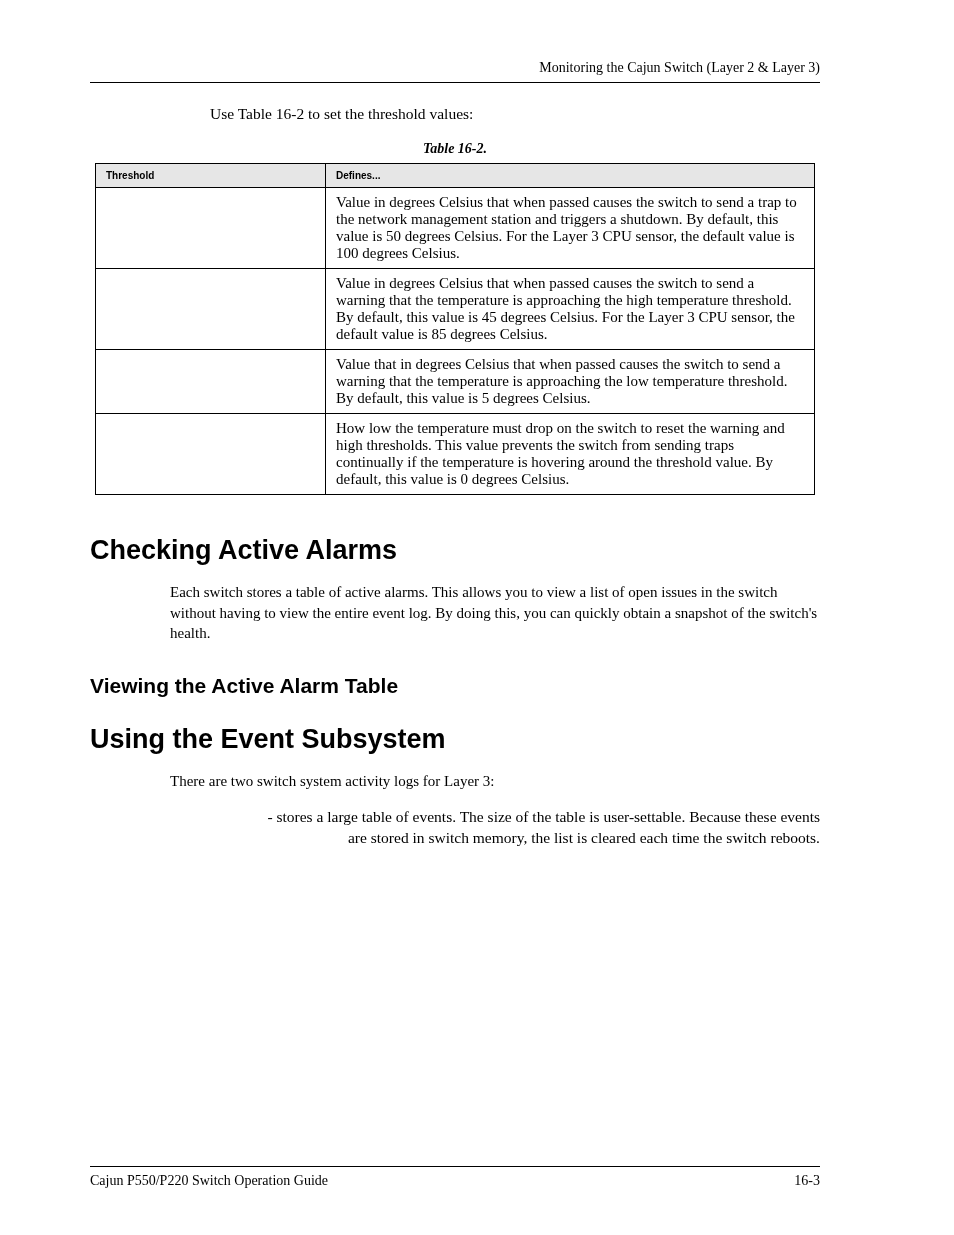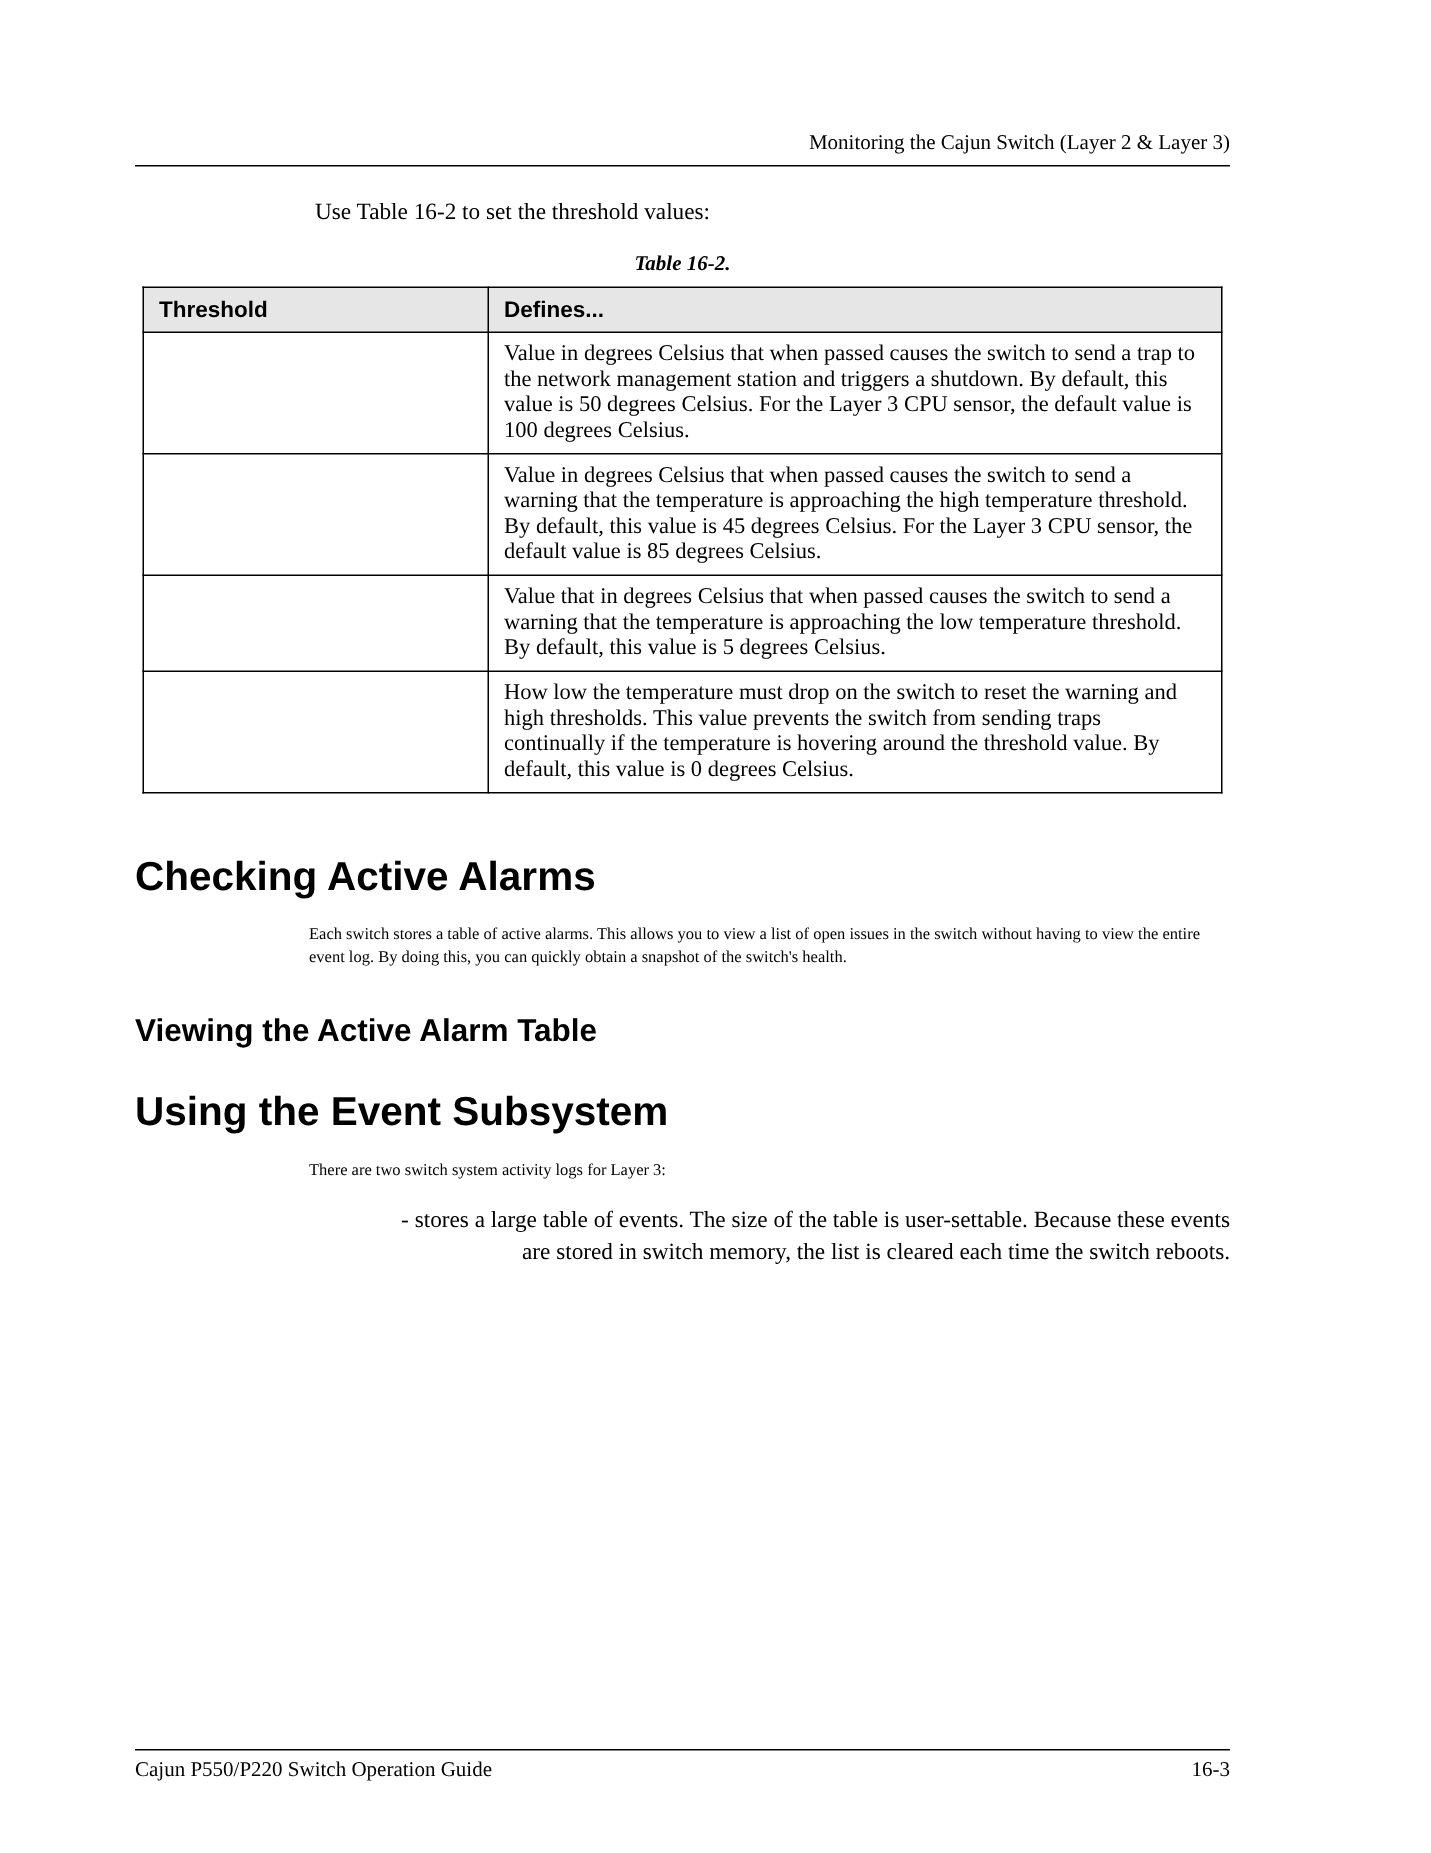--- a/index.html
+++ b/index.html
@@ -7,21 +7,21 @@
     padding: 0;
     background: #fff;
     color: #000;
     font-family: Georgia, "Times New Roman", serif;
   }
   .page {
     width: 910px;
     height: 1235px;
     position: relative;
     box-sizing: border-box;
-    padding: 88px 90px 50px 90px;
+    padding: 60px 90px 50px 90px;
   }
   .running-head {
     text-align: right;
     font-size: 14px;
     margin-bottom: 6px;
   }
   .head-rule {
     border: none;
     border-top: 1px solid #000;
     margin: 0 0 22px 0;
@@ -47,38 +47,38 @@
   table.threshold th, table.threshold td {
     border: 1px solid #000;
     padding: 6px 10px;
     vertical-align: top;
     text-align: left;
   }
   table.threshold th {
     background: #e6e6e6;
     font-family: "Segoe UI", Arial, sans-serif;
     font-weight: 700;
-    font-size: 15px;
+    font-size: 10px;
   }
   table.threshold col.col1 { width: 230px; }
   h1.section {
     font-family: "Segoe UI", Arial, sans-serif;
     font-weight: 700;
     font-size: 27px;
     margin: 26px 0 16px 0;
   }
   h2.subsection {
     font-family: "Segoe UI", Arial, sans-serif;
     font-weight: 700;
     font-size: 21px;
     margin: 30px 0 14px 0;
   }
   .body-indent {
-    margin-left: 116px;
-    font-size: 11px;
+    margin-left: 80px;
+    font-size: 15px;
     line-height: 1.38;
   }
   .body-indent p { margin: 0 0 14px 0; }
   .bullet {
     margin-left: 110px;
     font-size: 15.5px;
     line-height: 1.38;
     position: relative;
     text-align: right;
   }

